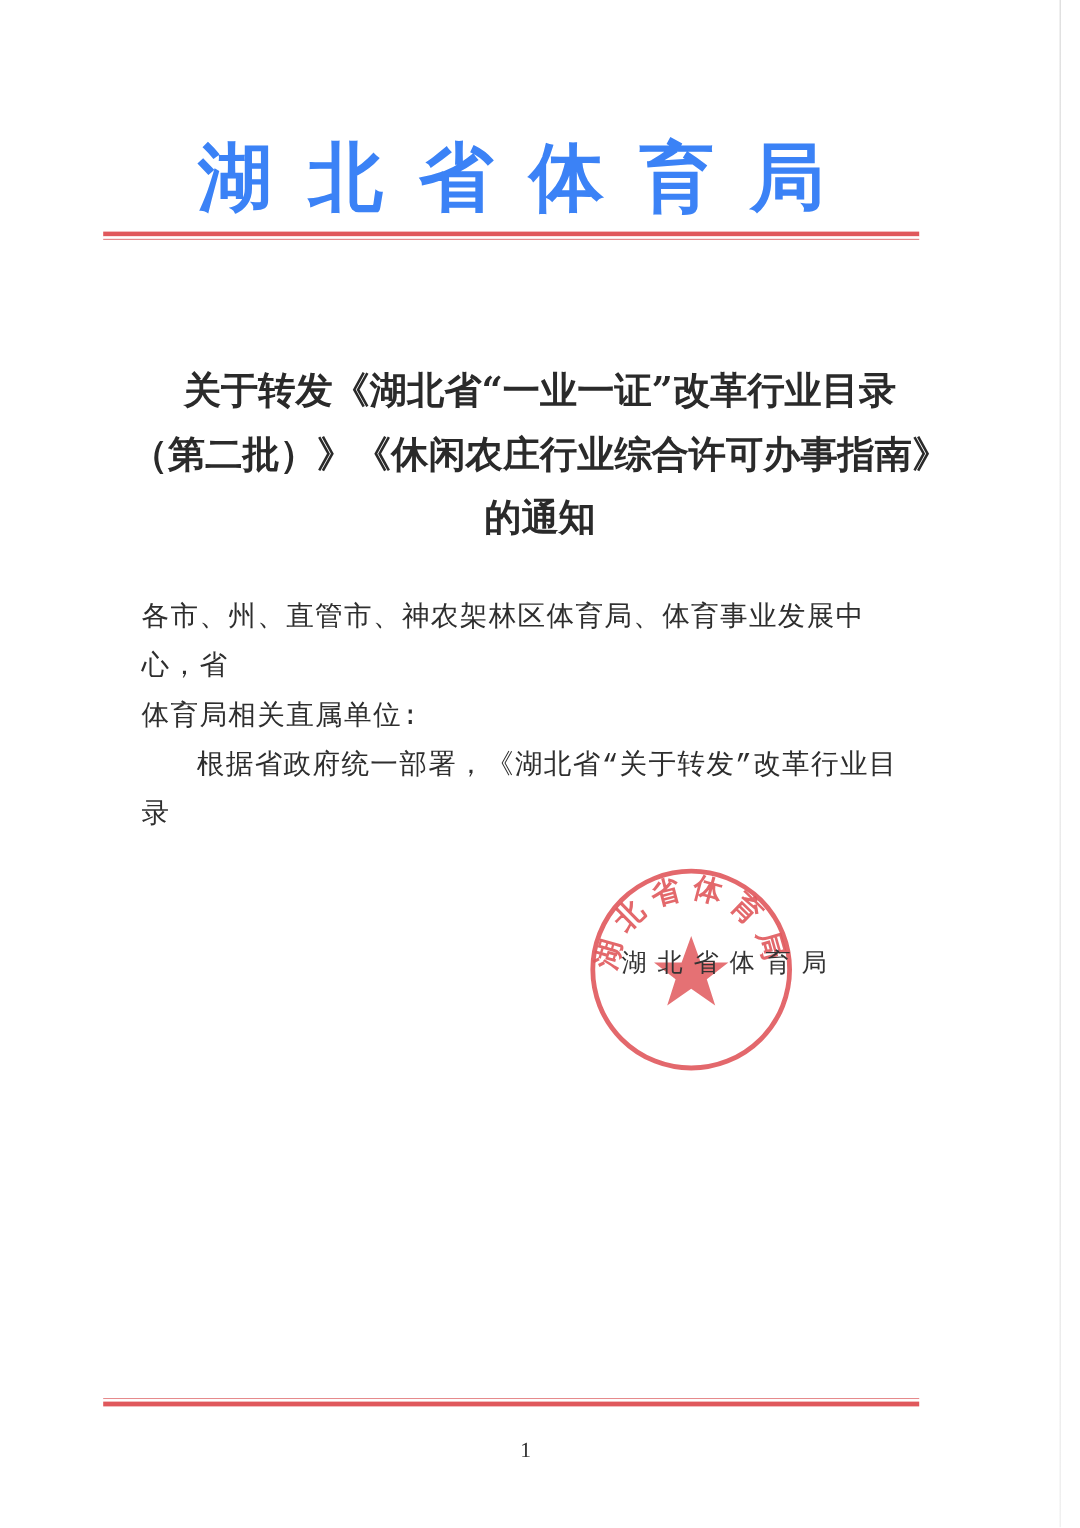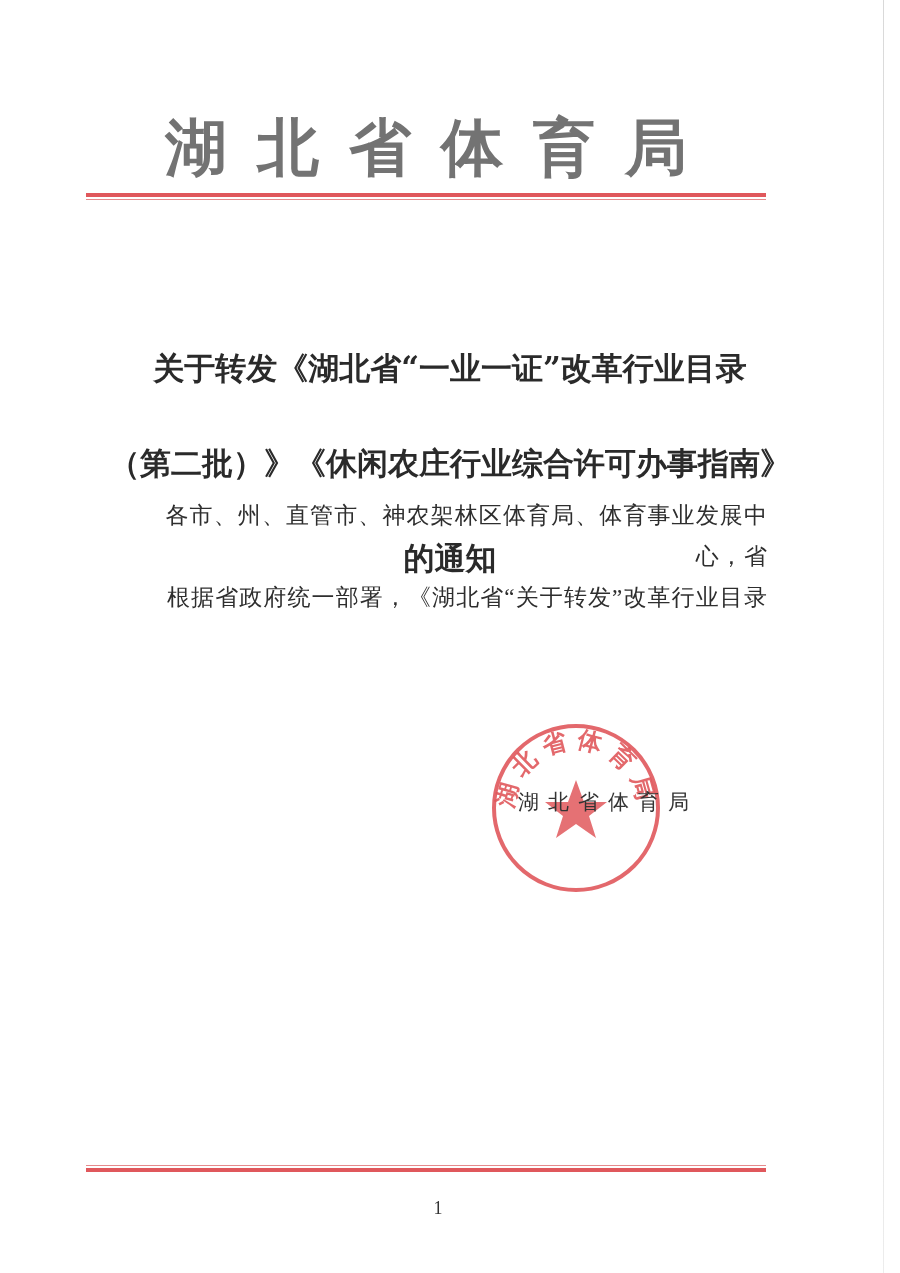--- a/index.html
+++ b/index.html
@@ -9,45 +9,44 @@
     font-family: "DejaVu Serif", "Liberation Serif", serif;
     color: #2b2b2b;
   }
   .scan-edge {
     position: absolute; left: 883px; top: 0; width: 1px; height: 1273px;
     background: linear-gradient(#cfcfcf, #e6e6e6 40%, #d8d8d8 70%, #e8e8e8);
     opacity: .8;
   }
   .masthead {
     position: absolute; left: 86px; top: 108px; width: 680px; height: 80px;
-    text-align: center; color: #737373;
+    text-align: center; color: #3b82f6;
     font-family: "DejaVu Serif", "Liberation Serif", serif; font-weight: bold;
     font-size: 62px; line-height: 80px; letter-spacing: 0;
   }
   .masthead span { display: inline-block; width: 92px; text-align: center; }
   .rule { position: absolute; left: 86px; width: 680px; }
   .rule .thick { height: 4px; background: #e0585c; }
   .rule .gap { height: 2px; background: #ffffff; }
   .rule .thin { height: 1px; background: #e68a8c; }
   .rule-top { top: 193px; }
   .rule-bottom { top: 1165px; }
 
   .title {
     position: absolute; left: 100px; width: 700px; top: 300px;
     text-align: center; font-weight: bold; font-size: 31px; line-height: 53px;
     color: #2a2a2a;
   }
-  .title div { white-space: nowrap; margin-top: 42px; }
+  .title div { white-space: nowrap; }
 
   .body-text {
     position: absolute; left: 118px; width: 650px; top: 495px;
     font-size: 23px; line-height: 41px; color: #2e2e2e;
-    font-family: Liberation Serif, serif;
+    font-family: Liberation Mono, monospace;
     letter-spacing: 1.1px;
-    text-align: right;
   }
   .body-text p { margin: 0; }
   .body-text .indent { text-indent: 46px; }
 
   .seal {
     position: absolute; left: 490px; top: 722px; width: 172px; height: 172px;
   }
   .signature {
     position: absolute; left: 493px; top: 780px; width: 230px;
     font-family: "DejaVu Sans", "Liberation Sans", sans-serif;
@@ -78,20 +77,21 @@
 </div>
 
 <div class="title">
   <div>关于转发《湖北省“一业一证”改革行业目录</div>
   <div>（第二批）》《休闲农庄行业综合许可办事指南》</div>
   <div>的通知</div>
 </div>
 
 <div class="body-text">
   <p>各市、州、直管市、神农架林区体育局、体育事业发展中心，省</p>
+  <p>体育局相关直属单位:</p>
   <p class="indent">根据省政府统一部署，《湖北省“关于转发”改革行业目录</p>
 </div>
 
 <svg class="seal" viewBox="0 0 172 172" xmlns="http://www.w3.org/2000/svg">
   <defs>
     <path id="sealArc" d="M 26 104 A 62 62 0 1 1 146 104"></path>
   </defs>
   <circle cx="86" cy="86" r="82" fill="none" stroke="#e0585c" stroke-width="4" opacity="0.9"></circle>
   <text font-family="DejaVu Serif, serif" font-weight="bold" font-size="24" fill="#e0585c" opacity="0.9" letter-spacing="8">
     <textPath href="#sealArc" startOffset="50%" text-anchor="middle">湖北省体育局</textPath>

